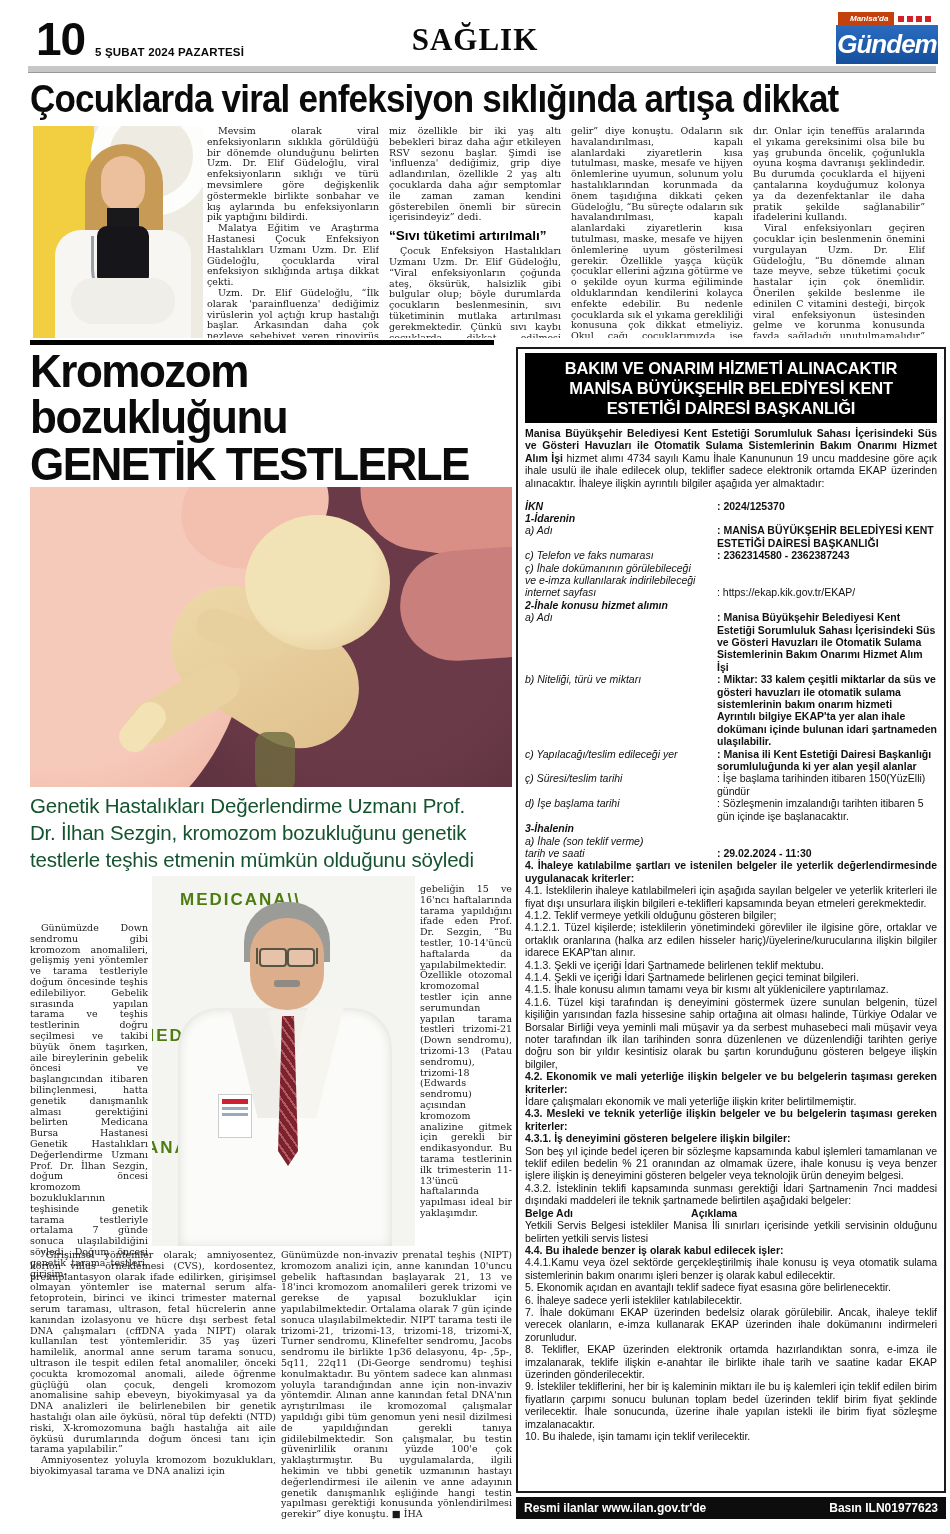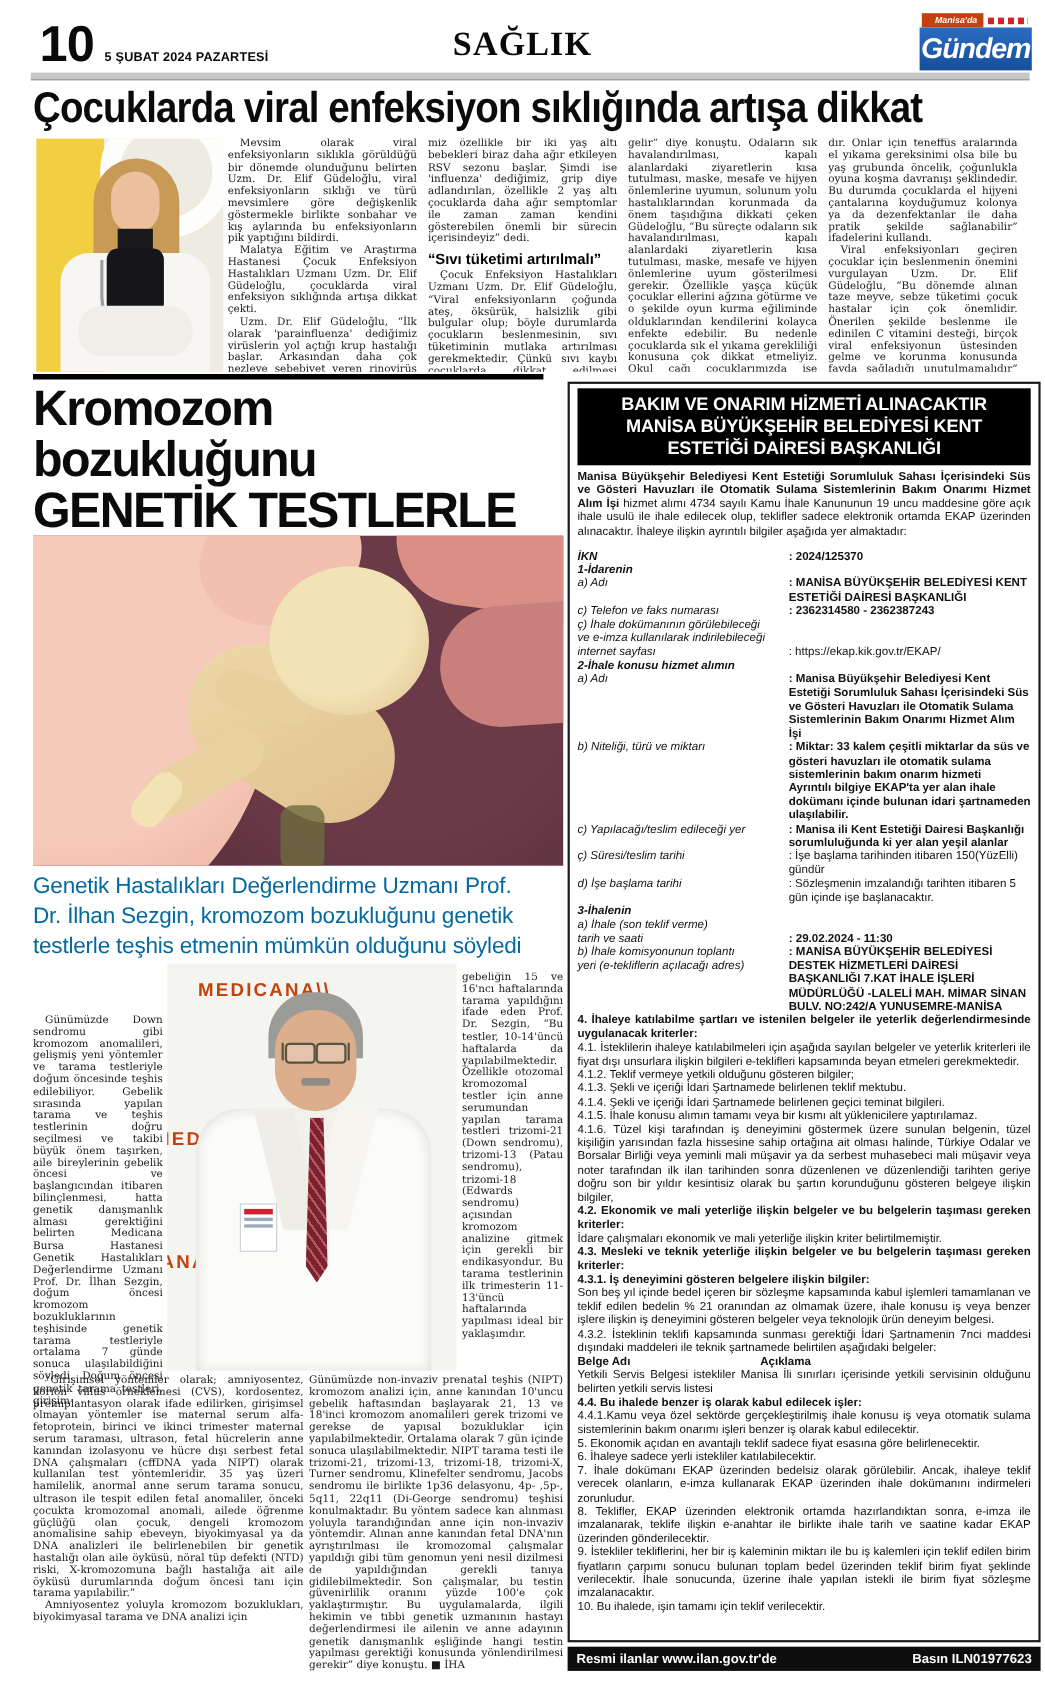--- a/index.html
+++ b/index.html
@@ -67,30 +67,30 @@
   #photo-baby .head{position:absolute;left:215px;top:28px;width:145px;height:135px;border-radius:50%;
         background:radial-gradient(circle at 40% 35%,#f2e3b6 0 55%,#dfc191 100%);}
   #photo-baby .body{position:absolute;left:135px;top:120px;width:200px;height:120px;border-radius:60px;
         background:linear-gradient(120deg,#eed9a9,#dfc08d);transform:rotate(32deg);}
   #photo-baby .arm{position:absolute;left:165px;top:130px;width:90px;height:34px;border-radius:18px;background:#e8cf9e;transform:rotate(18deg);}
   #photo-baby .leg{position:absolute;left:95px;top:195px;width:120px;height:42px;border-radius:22px;background:#ead2a0;transform:rotate(-30deg);}
   #photo-baby .foot{position:absolute;left:85px;top:225px;width:55px;height:30px;border-radius:14px;background:#f2e2b4;transform:rotate(-50deg);}
   #photo-baby .green{position:absolute;left:225px;top:245px;width:40px;height:60px;border-radius:12px;background:#6e6b3e;opacity:.8;}
 
   #a2-subheadline{position:absolute;left:30px;top:792px;width:486px;font-size:20.5px;line-height:27px;
-        color:#0369a1;white-space:pre-line;letter-spacing:-.2px;}
+        color:#14532d;white-space:pre-line;letter-spacing:-.2px;}
 
   #a2-left{left:30px;top:884px;width:118px;height:362px;margin-top:39px;}
   #a2-right{left:420px;top:884px;width:92px;height:362px;}
   #a2-bottom-left{left:30px;top:1250px;width:246px;height:280px;}
   #a2-bottom-right{left:281px;top:1250px;width:231px;height:280px;}
 
   
   #photo2{position:absolute;left:152px;top:876px;width:263px;height:370px;overflow:hidden;background:#f4f4f1;}
-  #photo2 .wm{position:absolute;color:#c2410c;font-weight:bold;letter-spacing:2px;font-size:17px;font-family:"Liberation Sans",sans-serif;}
+  #photo2 .wm{position:absolute;color:#4d7c0f;font-weight:bold;letter-spacing:2px;font-size:17px;font-family:"Liberation Sans",sans-serif;}
   #photo2 .wm1{left:28px;top:14px;}
   #photo2 .wm2{left:-12px;top:150px;}
   #photo2 .wm3{left:-6px;top:262px;}
   #photo2 .hair{position:absolute;left:92px;top:26px;width:86px;height:60px;border-radius:40px 40px 0 0;background:#9b9b98;}
   #photo2 .face{position:absolute;left:98px;top:42px;width:74px;height:92px;border-radius:36px;background:#ddae8c;}
   #photo2 .glasses{position:absolute;left:104px;top:72px;width:62px;height:16px;
         border-left:2px solid #554;border-right:2px solid #554;}
   #photo2 .glasses:before,#photo2 .glasses:after{content:"";position:absolute;top:0;width:24px;height:15px;
         border:2px solid #554;border-radius:4px;background:rgba(255,255,255,.25);}
   #photo2 .glasses:before{left:1px;} #photo2 .glasses:after{right:1px;}
@@ -283,30 +283,26 @@
         </div>
         <div class="n-row" data-name="notice-row">
           <div class="n-label bold" data-name="notice-row-label">3-İhalenin</div>
           <div class="n-value" data-name="notice-row-value"></div>
         </div>
         <div class="n-row vbottom" data-name="notice-row">
           <div class="n-label" data-name="notice-row-label">a) İhale (son teklif verme)
 tarih ve saati</div>
           <div class="n-value bold" data-name="notice-row-value">: 29.02.2024 - 11:30</div>
         </div>
-        <div class="n-row" data-name="notice-row">
-          <div class="n-label" data-name="notice-row-label">b) İhale komisyonunun toplantı
-yeri (e-tekliflerin açılacağı adres)</div>
-          <div class="n-value bold" data-name="notice-row-value">: MANİSA BÜYÜKŞEHİR BELEDİYESİ DESTEK HİZMETLERİ DAİRESİ BAŞKANLIĞI 7.KAT İHALE İŞLERİ MÜDÜRLÜĞÜ -LALELİ MAH. MİMAR SİNAN BULV. NO:242/A YUNUSEMRE-MANİSA</div>
-        </div>
       </div>
     <div id="notice-paragraphs" data-name="tender-notice-paragraphs">
         <p class="b-npb" data-name="body-paragraph">4. İhaleye katılabilme şartları ve istenilen belgeler ile yeterlik değerlendirmesinde uygulanacak kriterler:</p>
         <p class="b-np" data-name="body-paragraph">4.1. İsteklilerin ihaleye katılabilmeleri için aşağıda sayılan belgeler ve yeterlik kriterleri ile fiyat dışı unsurlara ilişkin bilgileri e-teklifleri kapsamında beyan etmeleri gerekmektedir.</p>
         <p class="b-np" data-name="body-paragraph">4.1.2. Teklif vermeye yetkili olduğunu gösteren bilgiler;</p>
+        <p class="b-np" data-name="body-paragraph">4.1.2.1. Tüzel kişilerde; isteklilerin yönetimindeki görevliler ile ilgisine göre, ortaklar ve ortaklık oranlarına (halka arz edilen hisseler hariç)/üyelerine/kurucularına ilişkin bilgiler idarece EKAP'tan alınır.</p>
         <p class="b-np" data-name="body-paragraph">4.1.3. Şekli ve içeriği İdari Şartnamede belirlenen teklif mektubu.</p>
         <p class="b-np" data-name="body-paragraph">4.1.4. Şekli ve içeriği İdari Şartnamede belirlenen geçici teminat bilgileri.</p>
         <p class="b-np" data-name="body-paragraph">4.1.5. İhale konusu alımın tamamı veya bir kısmı alt yüklenicilere yaptırılamaz.</p>
         <p class="b-np" data-name="body-paragraph">4.1.6. Tüzel kişi tarafından iş deneyimini göstermek üzere sunulan belgenin, tüzel kişiliğin yarısından fazla hissesine sahip ortağına ait olması halinde, Türkiye Odalar ve Borsalar Birliği veya yeminli mali müşavir ya da serbest muhasebeci mali müşavir veya noter tarafından ilk ilan tarihinden sonra düzenlenen ve düzenlendiği tarihten geriye doğru son bir yıldır kesintisiz olarak bu şartın korunduğunu gösteren belgeye ilişkin bilgiler,</p>
         <p class="b-npb" data-name="body-paragraph">4.2. Ekonomik ve mali yeterliğe ilişkin belgeler ve bu belgelerin taşıması gereken kriterler:</p>
         <p class="b-np" data-name="body-paragraph">İdare çalışmaları ekonomik ve mali yeterliğe ilişkin kriter belirtilmemiştir.</p>
         <p class="b-npb" data-name="body-paragraph">4.3. Mesleki ve teknik yeterliğe ilişkin belgeler ve bu belgelerin taşıması gereken kriterler:</p>
         <p class="b-npb" data-name="body-paragraph">4.3.1. İş deneyimini gösteren belgelere ilişkin bilgiler:</p>
         <p class="b-np" data-name="body-paragraph">Son beş yıl içinde bedel içeren bir sözleşme kapsamında kabul işlemleri tamamlanan ve teklif edilen bedelin % 21 oranından az olmamak üzere, ihale konusu iş veya benzer işlere ilişkin iş deneyimini gösteren belgeler veya teknolojik ürün deneyim belgesi.</p>
         <p class="b-np" data-name="body-paragraph">4.3.2. İsteklinin teklifi kapsamında sunması gerektiği İdari Şartnamenin 7nci maddesi dışındaki maddeleri ile teknik şartnamede belirtilen aşağıdaki belgeler:</p>

